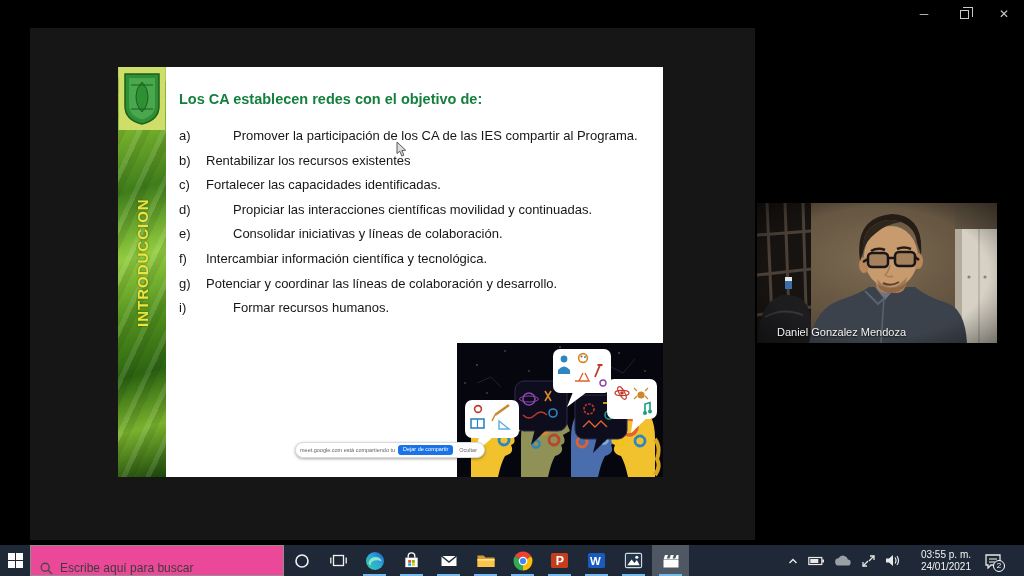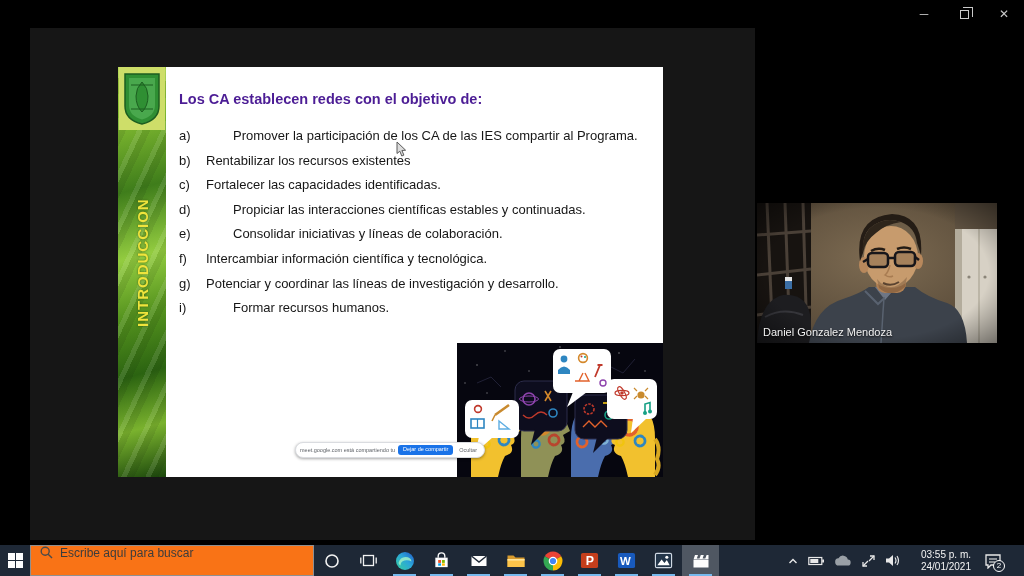--- a/index.html
+++ b/index.html
@@ -26,50 +26,50 @@
         repeating-linear-gradient(115deg, rgba(255,255,255,0.10) 0 5px, rgba(0,0,0,0.08) 5px 12px, rgba(255,255,255,0) 12px 22px),
         linear-gradient(165deg,#aed649 0%, #7cb62f 14%, #3f7d1b 30%, #93cc40 46%, #54921e 60%, #2b6311 74%, #7ab22e 87%, #1b470c 100%);
   }
   .crest { position:absolute; left:1px; top:0; width:46px; height:63px; background:#cede69;
            display:flex; align-items:center; justify-content:center; }
   .sidebar-label { position:absolute; left:0; top:126px; width:48px; height:140px;
       writing-mode:vertical-rl; transform:rotate(180deg);
       display:flex; align-items:center; justify-content:center;
       font-weight:bold; font-size:15px; letter-spacing:1px; color:#efe43c;
       text-shadow:0 0 2px rgba(40,70,10,.8); }
-  .slide-title { position:absolute; left:61px; top:24px; font-size:14.5px; font-weight:bold; color:#4c1d95; }
+  .slide-title { position:absolute; left:61px; top:24px; font-size:14.5px; font-weight:bold; color:#15803d; }
   .slide-list { position:absolute; left:61px; top:57px; }
   .slide-item { line-height:24.6px; white-space:nowrap; font-size:13px; color:#161616; }
   .item-letter { display:inline-block; width:27px; }
   .seg.bold { font-weight:normal;margin-left:27px; }
 
   .heads-img { position:absolute; left:339px; top:276px; width:206px; height:134px; }
   .cursor { position:absolute; left:278px; top:74px; z-index:8; }
 
   
   .meet-pill { position:absolute; left:177px; top:375px; width:190px; height:16px; z-index:6;
       background:#fff; border:1px solid #dadce0; border-radius:9px;
       box-shadow:0 1px 3px rgba(0,0,0,.35);
       display:flex; align-items:center; gap:3px; padding:0 4px; white-space:nowrap; }
   .meet-msg { font-size:5.5px; color:#5f6368; flex:1; overflow:hidden; }
   .meet-stop { font-size:5.5px; color:#fff; background:#1a73e8; border:none; border-radius:3px;
       padding:2px 5px; line-height:1; cursor:pointer; }
   .meet-hide { font-size:5.5px; color:#5f6368; background:none; border:none; padding:2px 3px; cursor:pointer; }
 
   
   .webcam { position:absolute; left:757px; top:203px; width:240px; height:140px; background:#111; overflow:hidden; }
-  .cam-name { position:absolute; left:6px; bottom:5px; color:#f2f2f2; font-size:11px;
+  .cam-name { position:absolute; left:20px; bottom:5px; color:#f2f2f2; font-size:11px;
       text-shadow:0 1px 2px rgba(0,0,0,.9); }
 
   
   .taskbar { position:absolute; left:0; bottom:0; width:1024px; height:31px; background:#1e2836;
       display:flex; align-items:stretch; }
   .tb-start { width:30px; display:flex; align-items:center; justify-content:center; cursor:pointer; }
-  .tb-search { width:284px; background:#f97316; border:1px solid #8f8f8f; display:flex;
-      align-items:flex-start; gap:7px; padding:0 9px; }
+  .tb-search { width:254px; background:#ec4899; border:1px solid #8f8f8f; display:flex;
+      align-items:flex-end; gap:7px; padding:0 9px; }
   .tb-search input { border:none; outline:none; font-size:12px; color:#3c3c3c; width:190px;
       font-family:"Liberation Sans",sans-serif; background:transparent; }
   .tb-search input::placeholder { color:#3c3c3c; opacity:1; }
   .tb-btn { width:36px; display:flex; align-items:center; justify-content:center; cursor:pointer; }
   .tb-app { width:37px; display:flex; align-items:center; justify-content:center; position:relative; cursor:pointer; }
   .tb-app.open:after { content:""; position:absolute; left:7px; right:7px; bottom:0; height:2px; background:#76b9ed; }
   .tb-app.active { background:rgba(255,255,255,.22); }
   .tb-spacer { flex:1; }
   .tray { display:flex; align-items:center; gap:9px; padding-right:4px; }
   .tray-icon { display:flex; align-items:center; justify-content:center; cursor:pointer; }
@@ -112,24 +112,24 @@
           </svg>
         </div>
         <div class="sidebar-label">INTRODUCCION</div>
       </div>
 
       <div class="slide-title">Los CA establecen redes con el objetivo de:</div>
       <div class="slide-list">
           <div class="slide-item"><span class="item-letter">a)</span><span class="seg bold">Promover la participación de los CA</span><span class="seg"> de las IES compartir al Programa.</span></div>
           <div class="slide-item"><span class="item-letter">b)</span><span class="seg">Rentabilizar los recursos existentes</span></div>
           <div class="slide-item"><span class="item-letter">c)</span><span class="seg">Fortalecer las capacidades identificadas.</span></div>
-          <div class="slide-item"><span class="item-letter">d)</span><span class="seg bold">Propiciar las interacciones científicas estables</span><span class="seg"> y continuadas.</span></div>
+          <div class="slide-item"><span class="item-letter">d)</span><span class="seg bold">Propiciar las interacciones científicas movilidad</span><span class="seg"> y continuadas.</span></div>
           <div class="slide-item"><span class="item-letter">e)</span><span class="seg bold">Consolidar iniciativas y líneas de colaboración.</span></div>
           <div class="slide-item"><span class="item-letter">f)</span><span class="seg">Intercambiar información científica y tecnológica.</span></div>
-          <div class="slide-item"><span class="item-letter">g)</span><span class="seg">Potenciar y coordinar las líneas de investigación y desarrollo.</span></div>
+          <div class="slide-item"><span class="item-letter">g)</span><span class="seg">Potenciar y coordinar las líneas de colaboración y desarrollo.</span></div>
           <div class="slide-item"><span class="item-letter">i)</span><span class="seg bold">Formar recursos humanos</span><span class="seg">.</span></div>
         </div>
 
       <div class="heads-img">
         <svg width="206" height="134" viewBox="0 0 206 134">
           <rect width="206" height="134" fill="#06060f"></rect>
           <g fill="#ffffff" opacity="0.45">
             <circle cx="20" cy="22" r="0.8"></circle>
               <circle cx="48" cy="8" r="0.7"></circle>
               <circle cx="72" cy="28" r="0.7"></circle>

